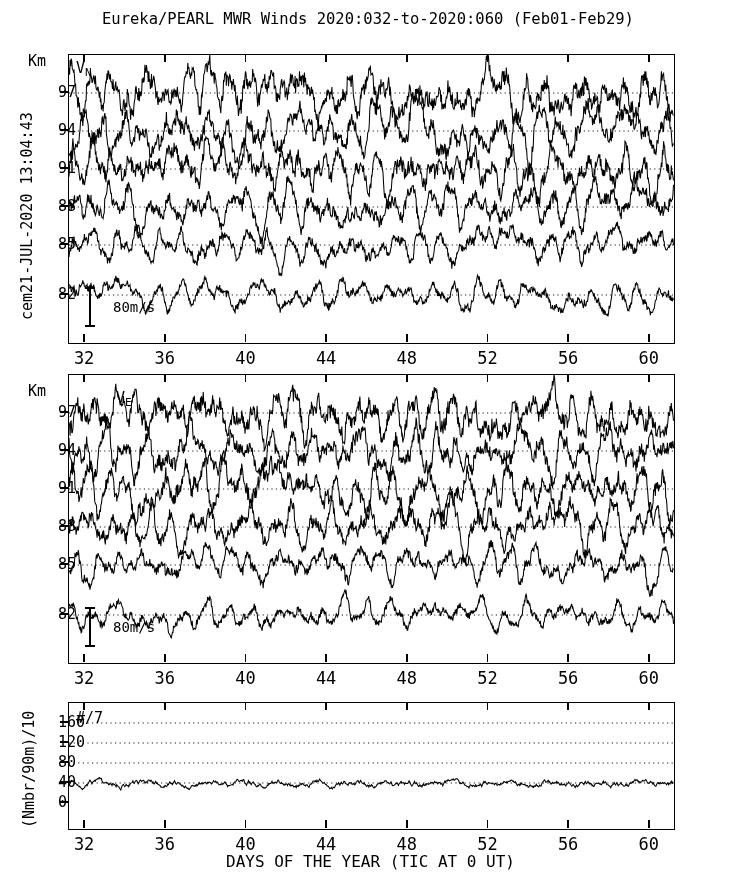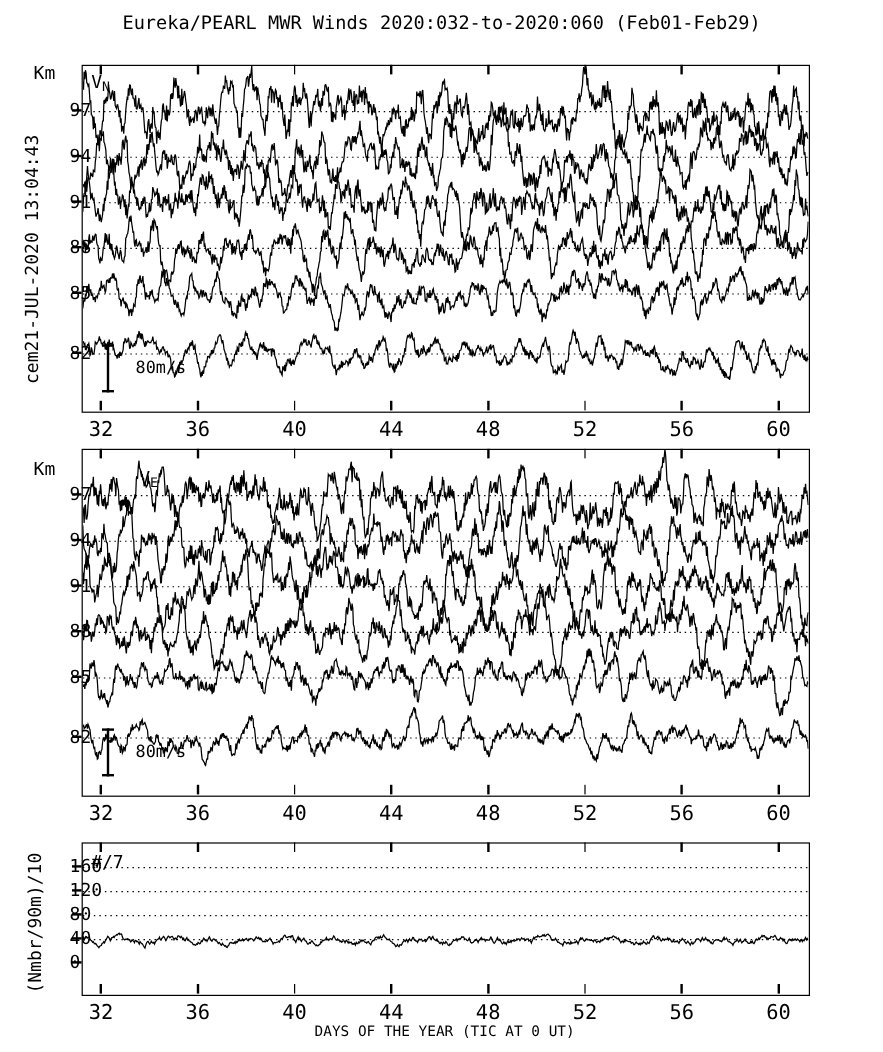--- a/index.html
+++ b/index.html
@@ -24,21 +24,21 @@
   .xtick{
     position:absolute;top:calc(100% + 7px);font-size:17px;white-space:nowrap;
     transform:translateX(-50%);
   }
   .panel-tag{position:absolute;font-size:15px;white-space:nowrap;}
   .panel-tag .sub{font-size:11px;vertical-align:-3px;}
   .scalebar{position:absolute;font-size:14px;}
   .scalebar .bar{position:absolute;left:0;top:0;width:1.6px;background:#000;}
   .scalebar .cap{position:absolute;left:-4px;width:10px;height:1.6px;background:#000;}
   .scalebar .txt{position:absolute;left:8px;top:50%;transform:translateY(-50%);white-space:nowrap;margin-left:16px;}
-  .xaxis-label{position:absolute;font-size:12px;white-space:nowrap;text-align:center;}
+  .xaxis-label{position:absolute;font-size:16px;white-space:nowrap;text-align:center;}
   .prelim{position:absolute;font-size:15px;white-space:nowrap;}
   svg{display:block;}
   .trace{fill:none;stroke:#000;stroke-width:1.05px;}
 </style>
 </head>
 <body>
 
 <div id="root">
 
   <div class="title">Eureka/PEARL MWR Winds  2020:032-to-2020:060 (Feb01-Feb29)</div>

